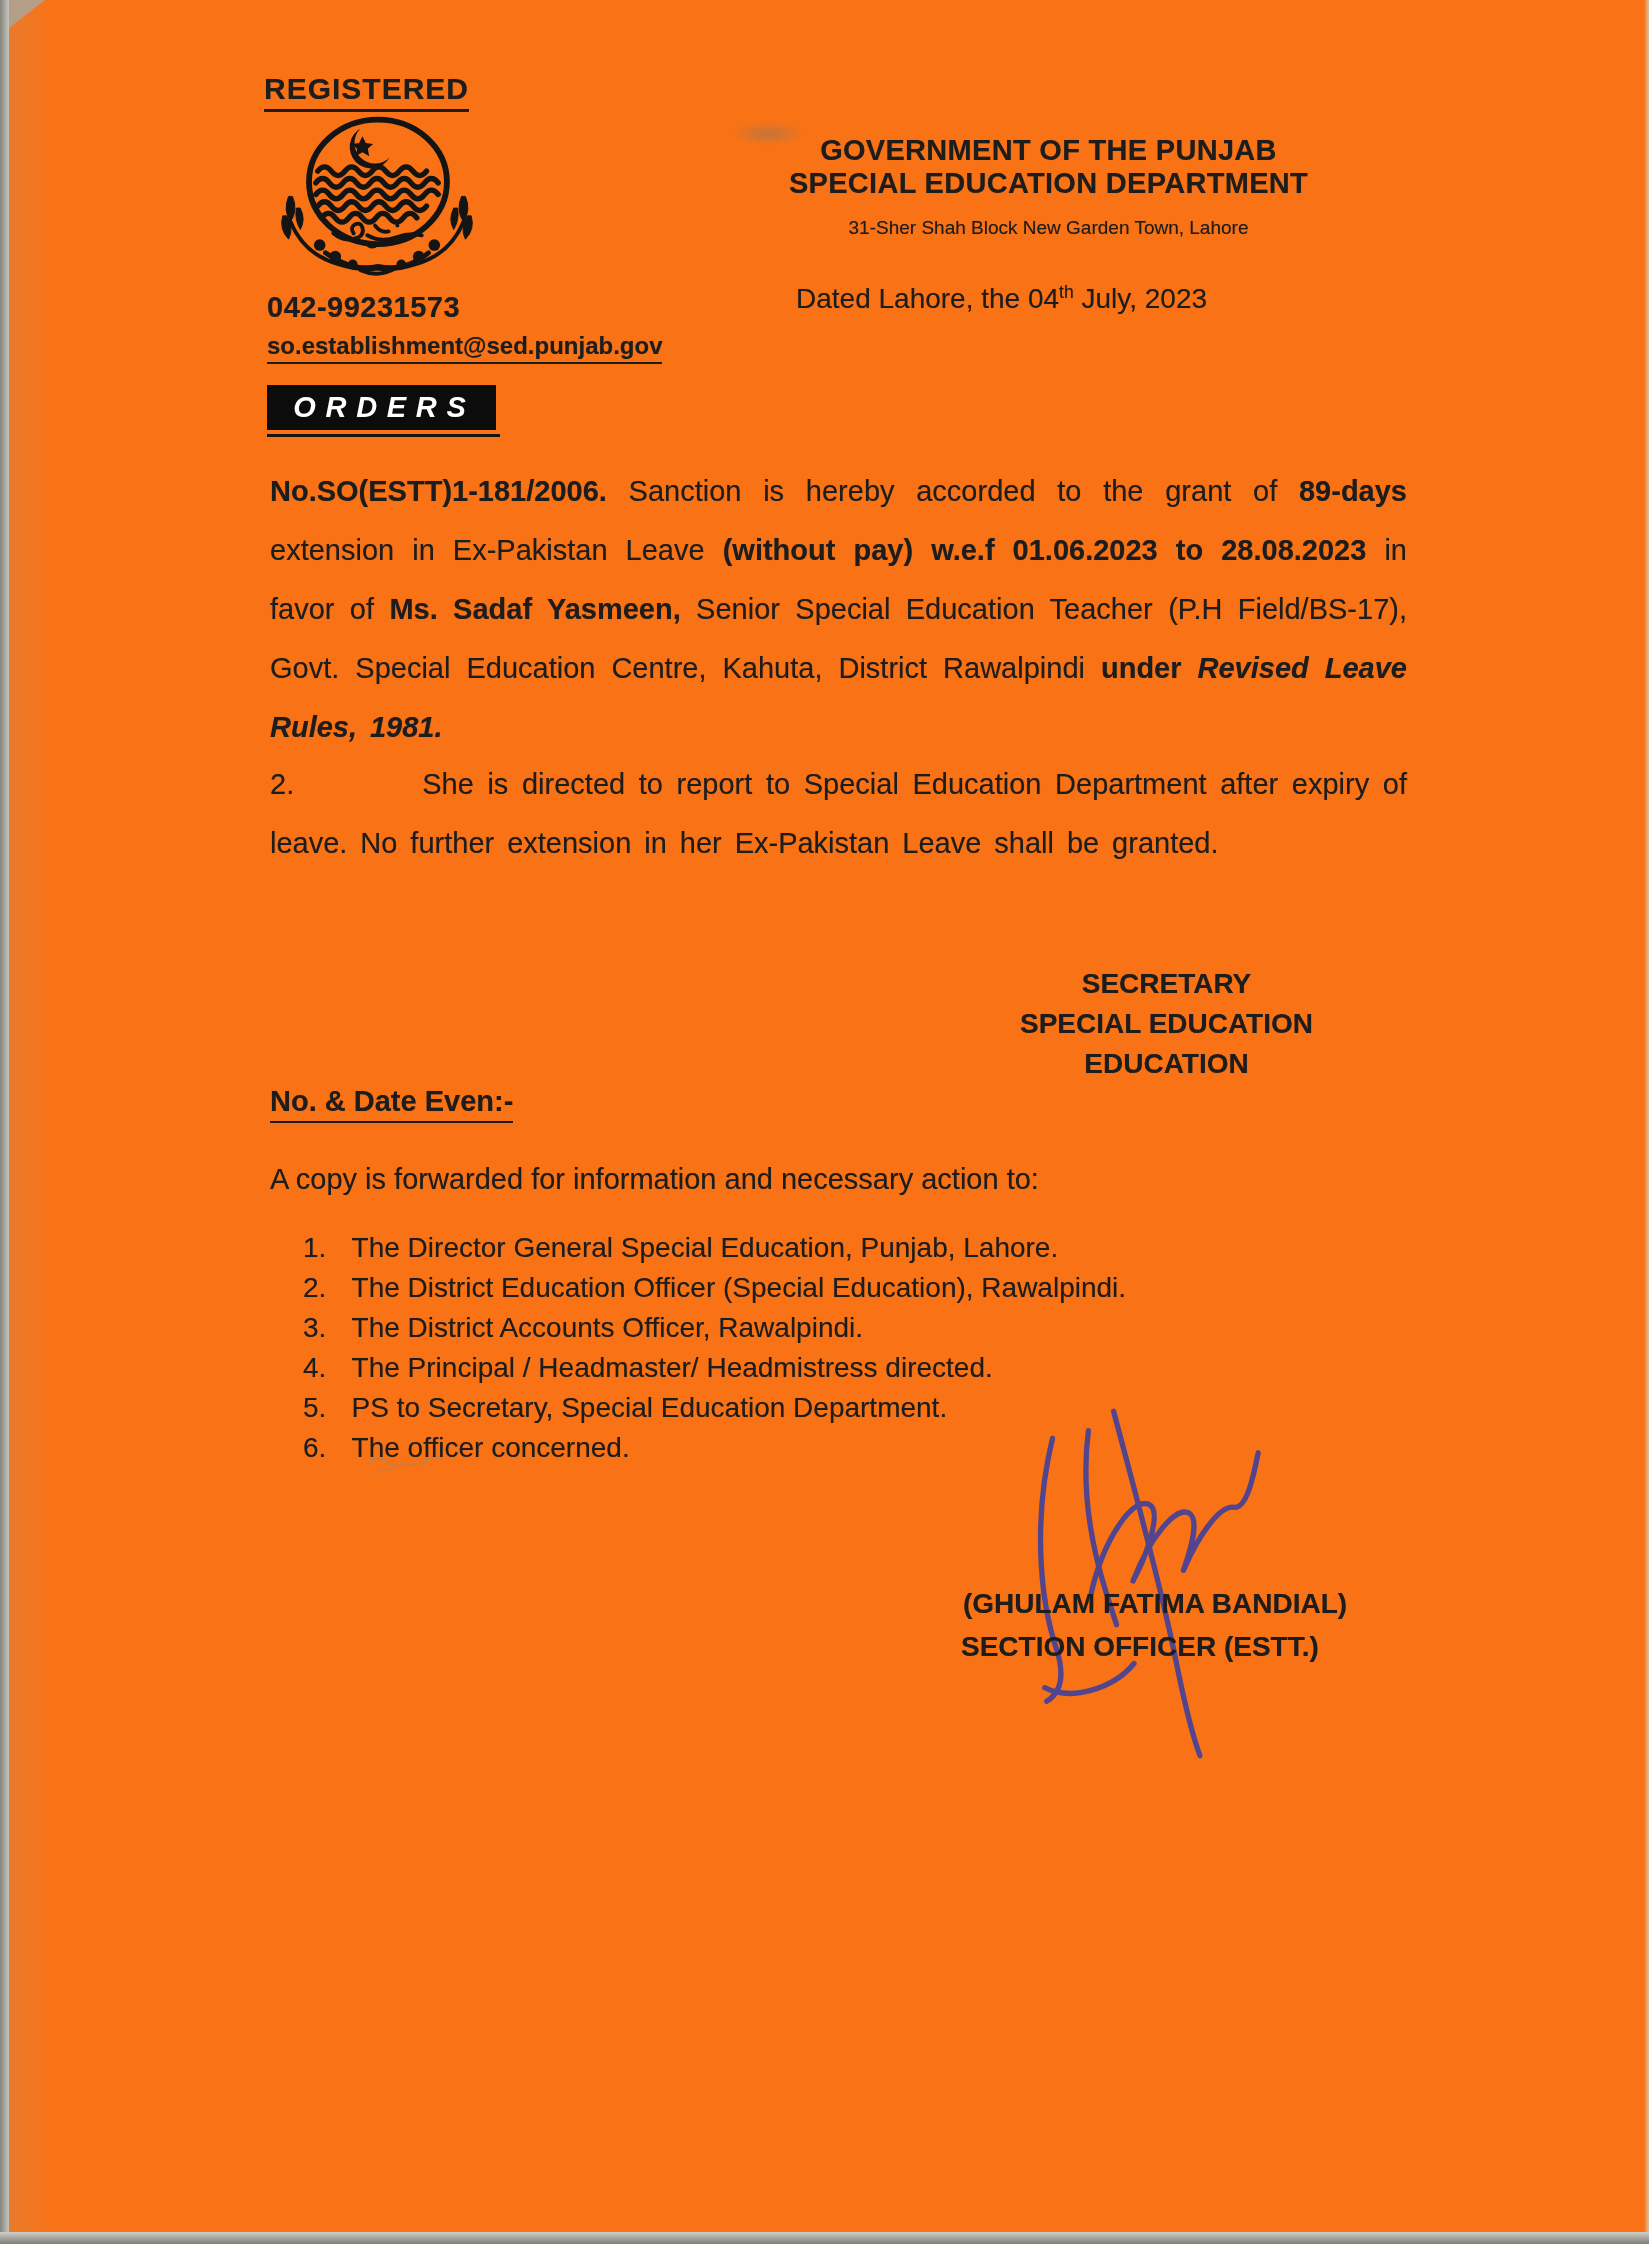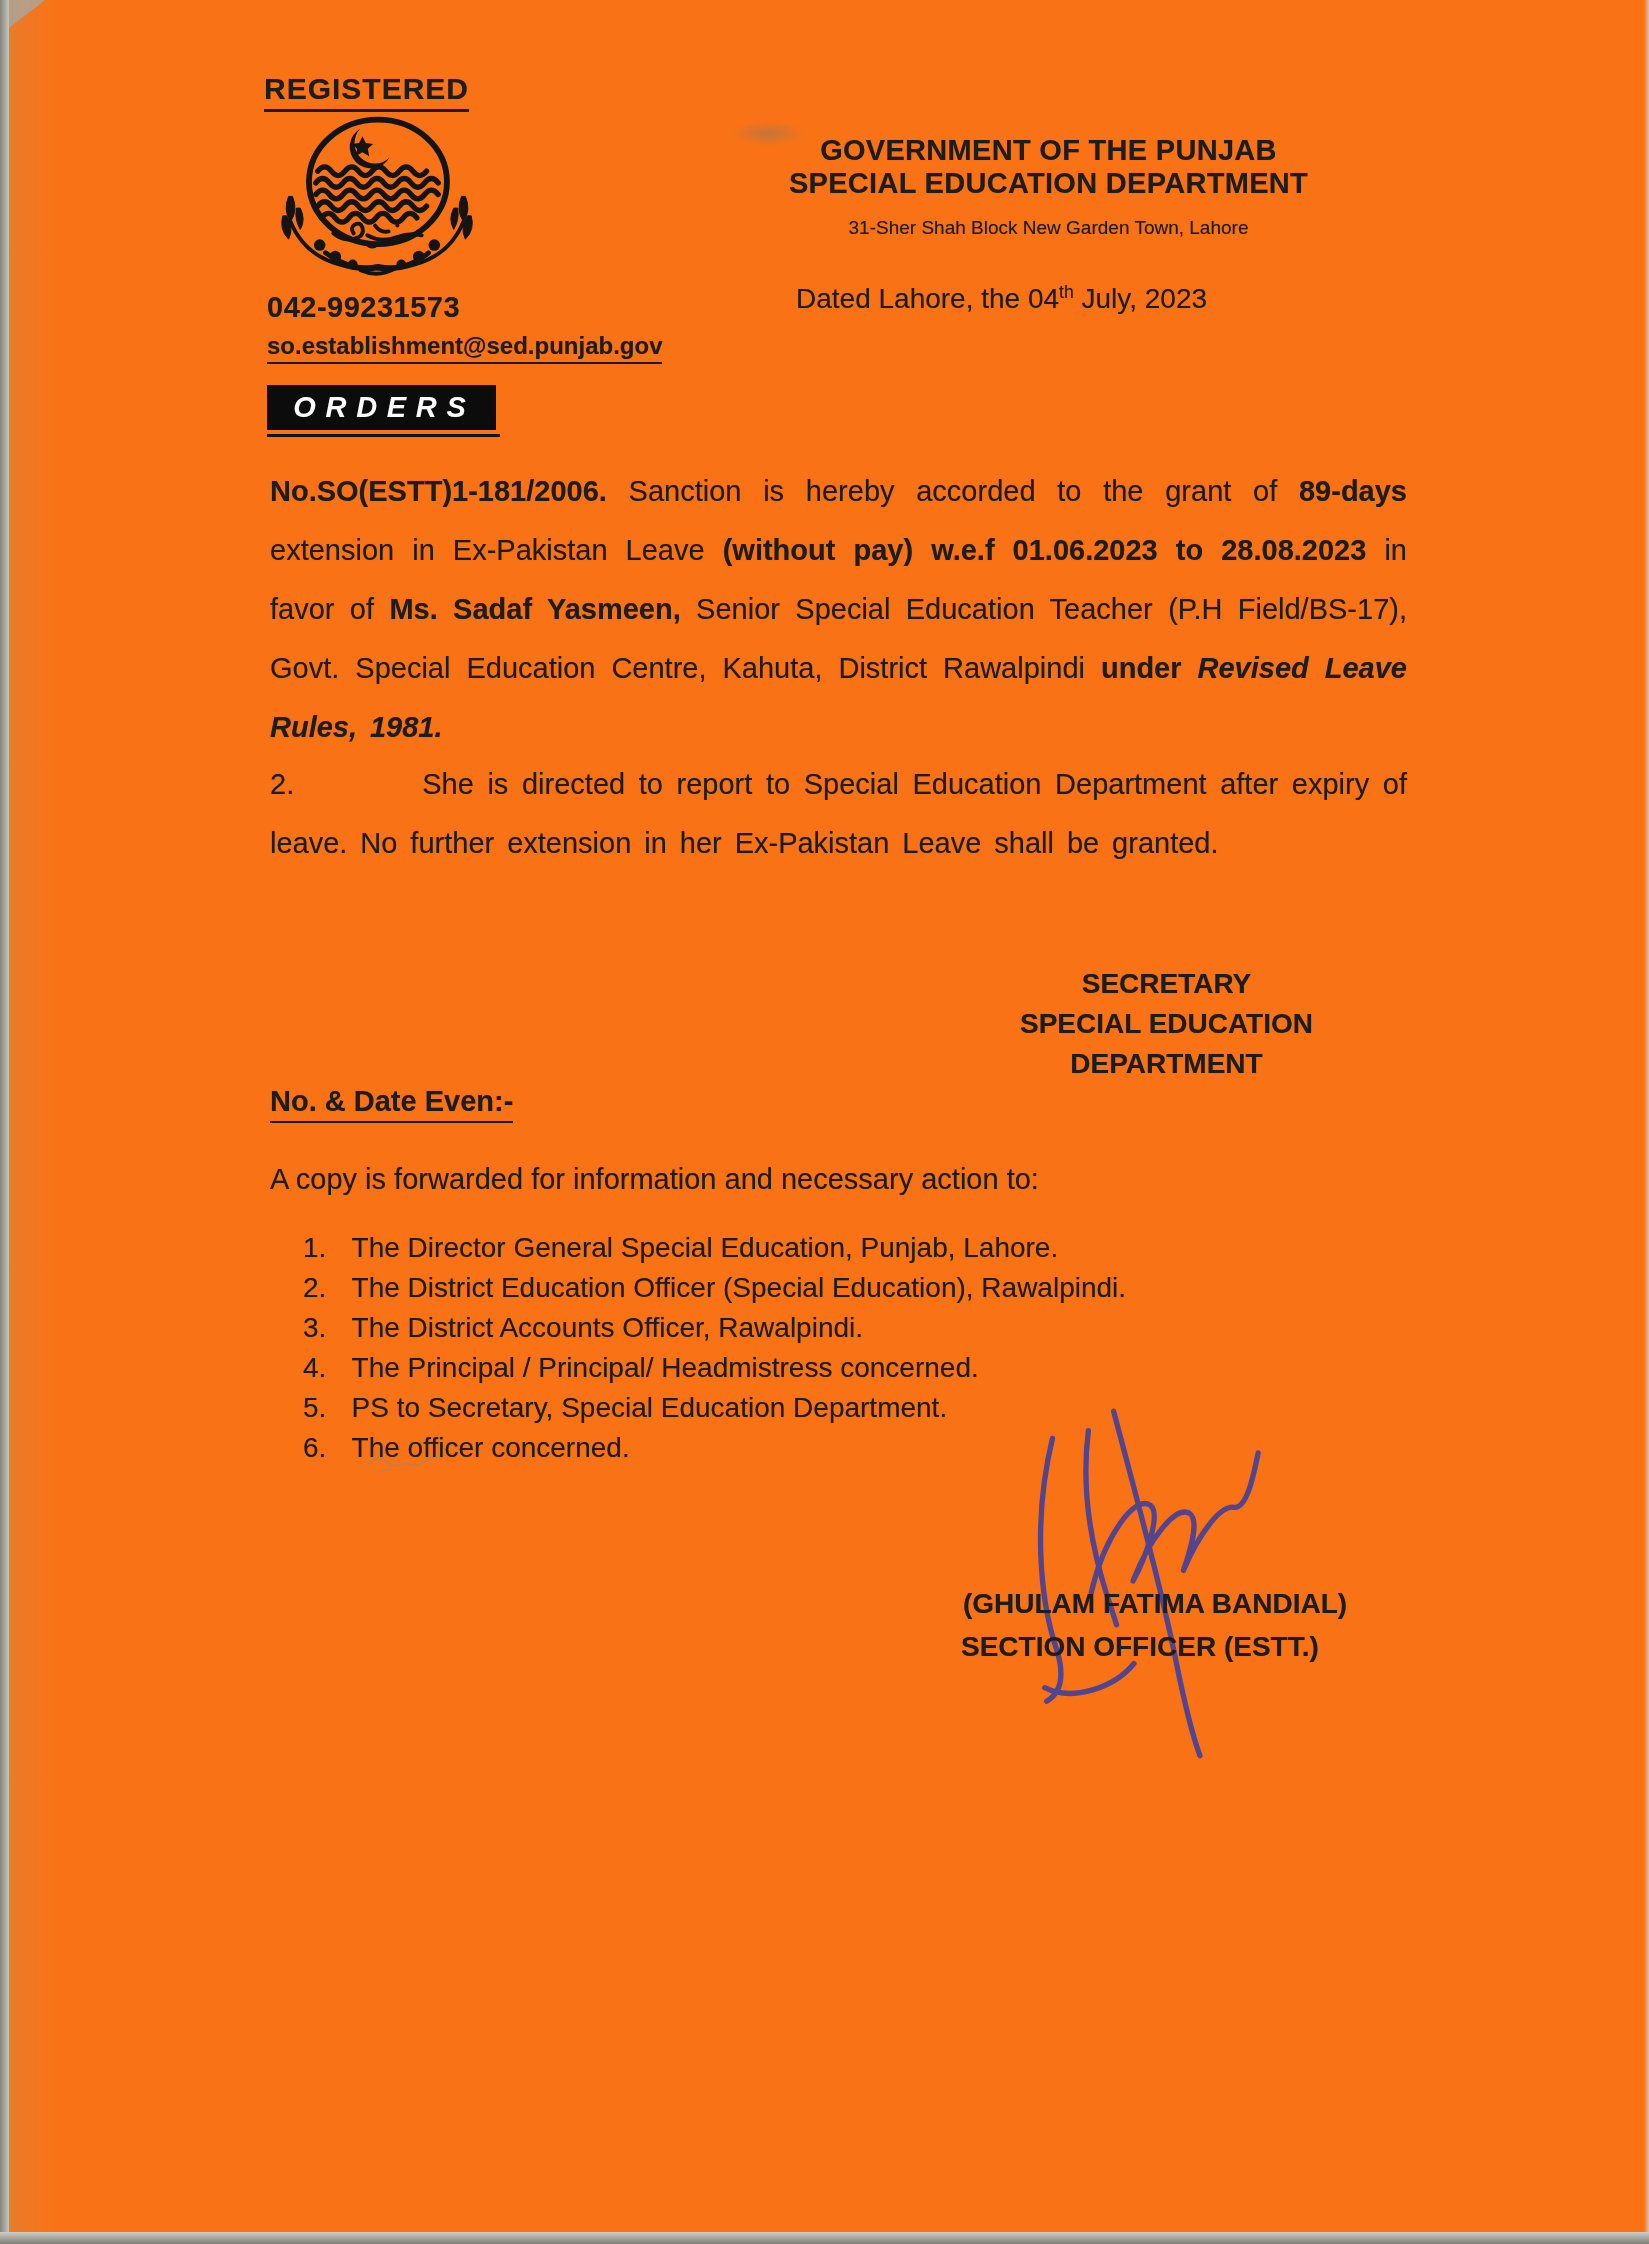--- a/index.html
+++ b/index.html
@@ -166,21 +166,21 @@
   <div class="orders-badge">ORDERS</div>
   <div class="orders-underline"></div>
 
   <p class="para para1 txt"><span class="seg-b">No.SO(ESTT)1-181/2006.</span><span> Sanction is hereby accorded to the grant of </span><span class="seg-b">89-days</span><span> extension in Ex-Pakistan Leave </span><span class="seg-b">(without pay) w.e.f 01.06.2023 to 28.08.2023</span><span> in favor of </span><span class="seg-b">Ms. Sadaf Yasmeen,</span><span> Senior Special Education Teacher (P.H Field/BS-17), Govt. Special Education Centre, Kahuta, District Rawalpindi </span><span class="seg-b">under </span><span class="seg-bi">Revised Leave Rules, 1981.</span></p>
 
   <p class="para para2 txt"><span>2.</span><span class="para2-tab"></span><span>She is directed to report to Special Education Department after expiry of leave. No further extension in her Ex-Pakistan Leave shall be granted.</span></p>
 
   <div class="secretary txt">
     <div>SECRETARY</div>
     <div>SPECIAL EDUCATION</div>
-    <div>DEPARTMENT</div>
+    <div>EDUCATION</div>
   </div>
 
   <div class="no-date txt">No. &amp; Date Even:-</div>
 
   <div class="copyline txt">A copy is forwarded for information and necessary action to:</div>
 
   <div class="cc-list">
     <div class="cc-row txt">
       <span class="cc-num">1.</span>
       <span class="cc-text">The Director General Special Education, Punjab, Lahore.</span>
@@ -188,21 +188,21 @@
     <div class="cc-row txt">
       <span class="cc-num">2.</span>
       <span class="cc-text">The District Education Officer (Special Education), Rawalpindi.</span>
     </div>
     <div class="cc-row txt">
       <span class="cc-num">3.</span>
       <span class="cc-text">The District Accounts Officer, Rawalpindi.</span>
     </div>
     <div class="cc-row txt">
       <span class="cc-num">4.</span>
-      <span class="cc-text">The Principal / Principal/ Headmistress concerned.</span>
+      <span class="cc-text">The Principal / Headmaster/ Headmistress directed.</span>
     </div>
     <div class="cc-row txt">
       <span class="cc-num">5.</span>
       <span class="cc-text">PS to Secretary, Special Education Department.</span>
     </div>
     <div class="cc-row txt">
       <span class="cc-num">6.</span>
       <span class="cc-text">The officer concerned.</span>
     </div>
   </div>

